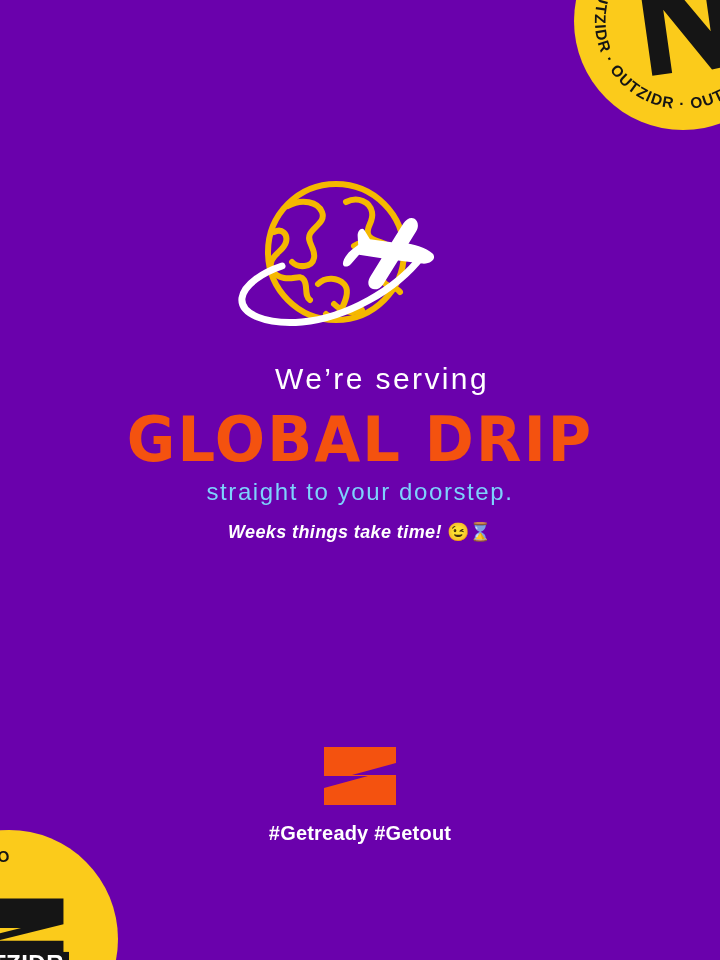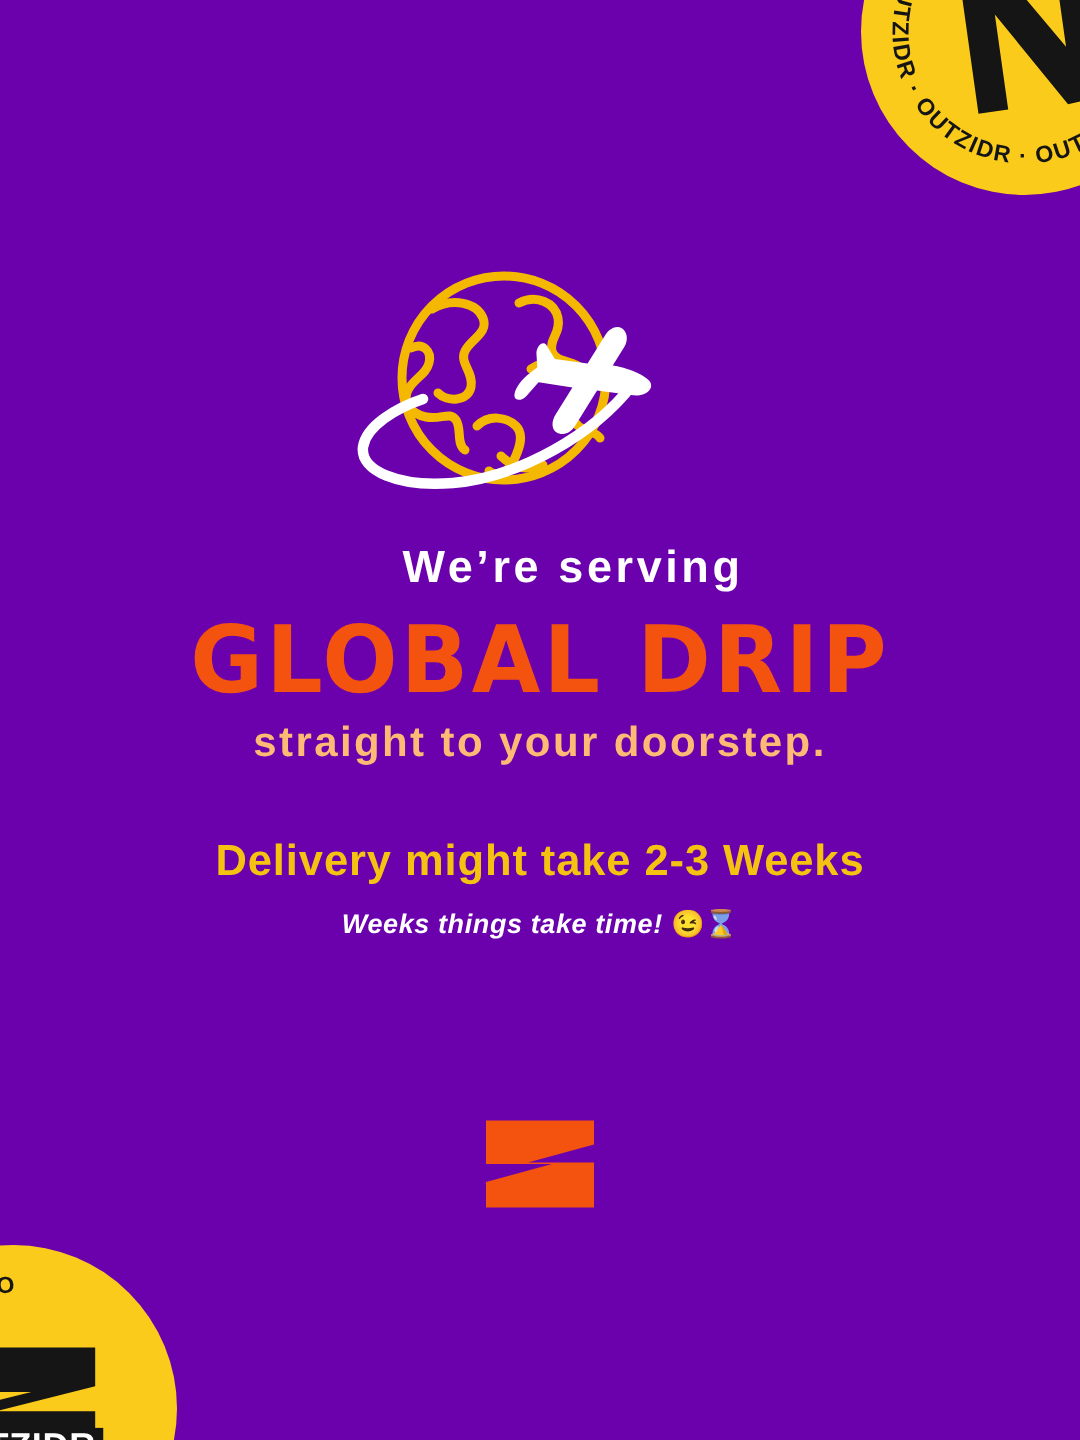--- a/index.html
+++ b/index.html
@@ -77,41 +77,41 @@
   .copy {
     position: absolute;
     left: 0;
     right: 0;
     top: 360px;
     text-align: center;
   }
   .line-serving {
     color: #FFFFFF;
     font-size: 30px;
-    font-weight: 700;
+    font-weight: 400;
     letter-spacing: 2.4px;
     line-height: 1.25;
     margin: 0;
     padding-left: 44px;
   }
   .line-global {
     color: #F4520F;
     font-size: 62px;
     font-weight: bold;
     letter-spacing: 2px;
     line-height: 1.02;
     margin: 10px 0 4px 0;
     transform: scaleX(1.06);
     font-stretch: condensed;
     font-family: "DejaVu Sans Condensed", "Liberation Sans Narrow", "Liberation Sans", sans-serif;
   }
   .line-straight {
-    color: #fdba74;
-    font-size: 28px;
-    font-weight: 700;
+    color: #7dd3fc;
+    font-size: 24px;
+    font-weight: 400;
     letter-spacing: 1.6px;
     line-height: 1.25;
     margin: 6px 0 0 0;
   }
   .line-delivery {
     color: #F5C211;
     font-size: 29px;
     font-weight: bold;
     letter-spacing: 0.6px;
     margin: 46px 0 0 0;
@@ -236,28 +236,28 @@
                  C 52,4 56,8 56,14
                  L 56,33 Z" fill="#FFFFFF"></path>
       </g>
     </svg>
   </div>
 
   <div class="copy">
     <p class="line-serving">We’re serving</p>
     <p class="line-global">GLOBAL DRIP</p>
     <p class="line-straight">straight to your doorstep.</p>
-    <p class="line-delivery">Delivery might take 2-3 Weeks</p>
     <p class="line-goodthings">
       <span>Weeks things take time!</span>
       <span class="emoji">😉⌛</span>
     </p>
   </div>
 
   <div class="footer">
     <div class="zmark">
       <svg viewBox="0 0 84 62" aria-hidden="true">
         <path d="M 6,2 L 78,2 L 78,18 L 34,30 L 78,30 L 78,60 L 6,60 L 6,43 L 50,31 L 6,31 Z" fill="#F4520F"></path>
       </svg>
     </div>
+    <p class="hashtags">#Getready #Getout</p>
   </div>
 
 </div>
 
 </body></html>

